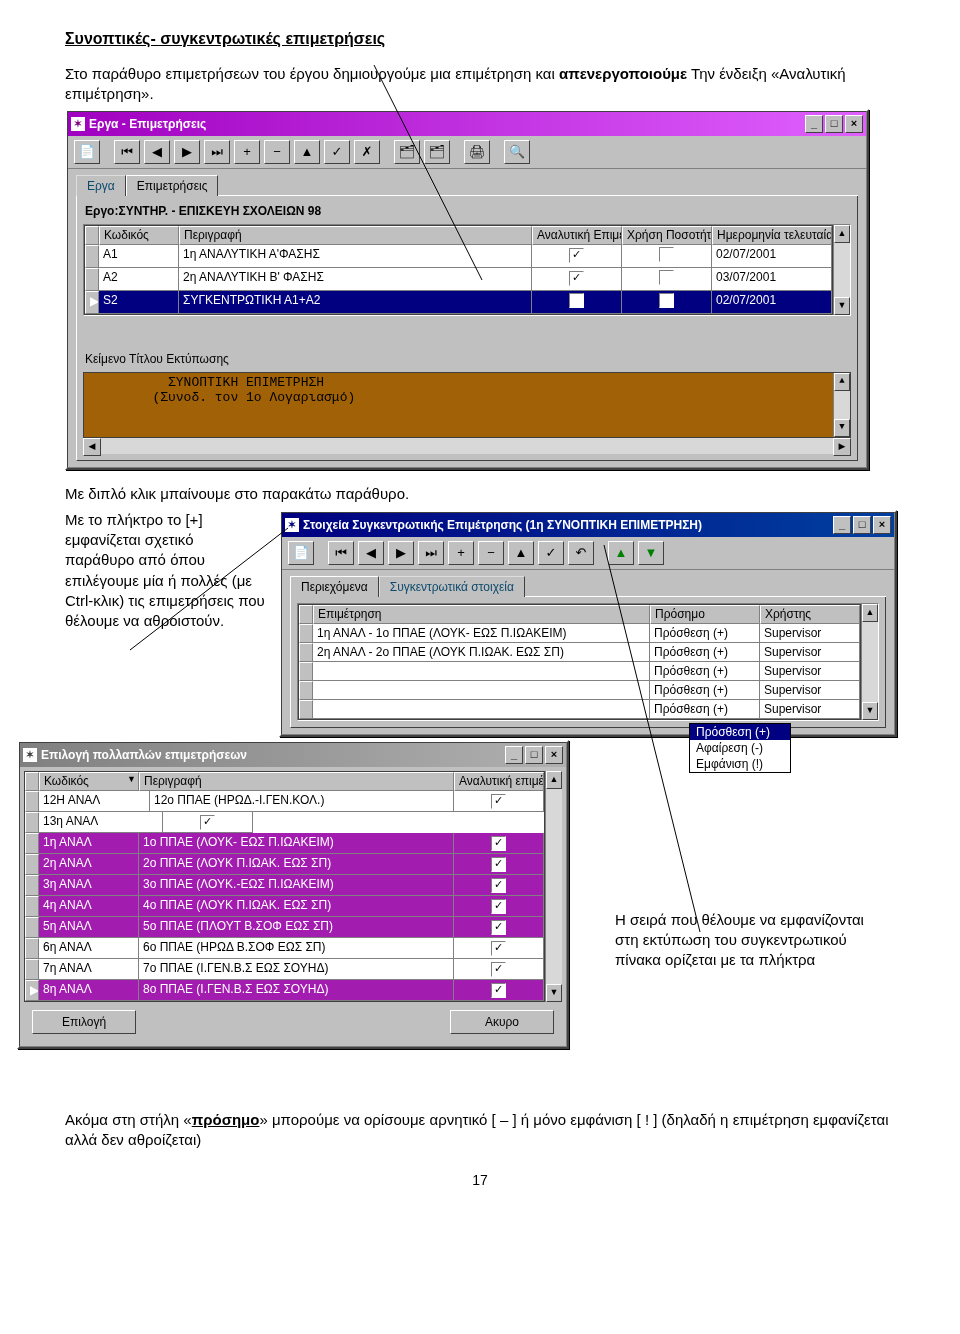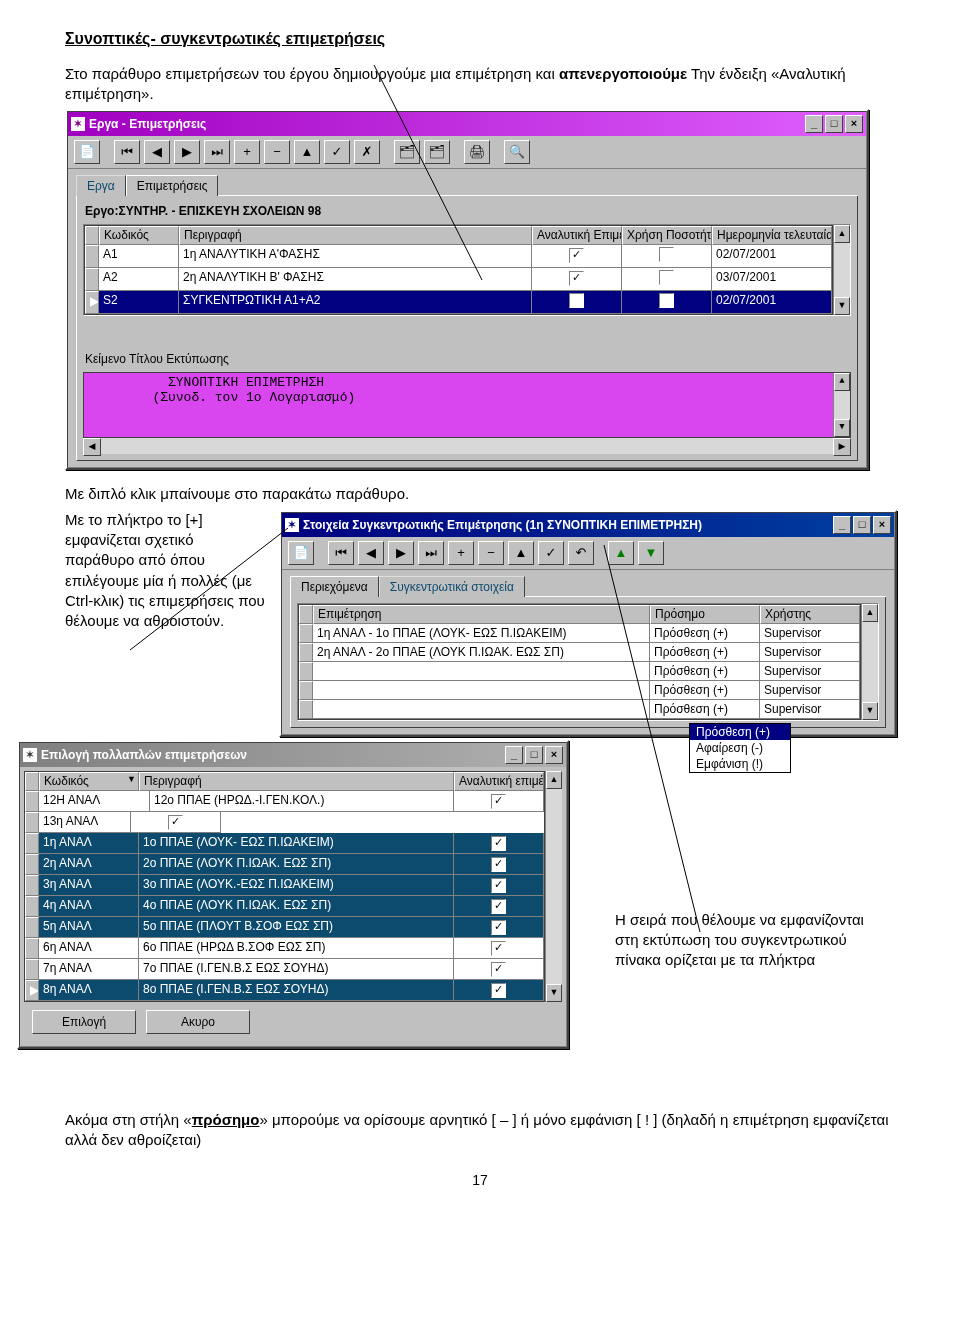--- a/index.html
+++ b/index.html
@@ -26,34 +26,34 @@
 .tab.spacer{flex:1;border:none;border-bottom:1px solid #fff;background:#c0c0c0}
 .panel{border:1px solid #fff;border-top-color:#fff;border-left-color:#fff;border-right-color:#404040;border-bottom-color:#404040;padding:6px 6px}
 .panelB{border:1px solid #808080;border-top-color:#808080;border-left-color:#808080;border-right-color:#fff;border-bottom-color:#fff;padding:4px 4px;background:#c0c0c0}
 .lbl{font-size:12px;font-weight:bold;margin:2px 0 6px 2px}
 .grid{border:1px solid #404040;background:#fff}
 .gh{display:flex;background:#f97316}
 .gh .cell,.gr .cell{border-right:1px solid #808080;border-bottom:1px solid #808080;padding:2px 4px;font-size:12px;box-sizing:border-box;overflow:hidden;white-space:nowrap}
 .gh .cell{background:#c0c0c0;border-top:1px solid #fff;border-left:1px solid #fff;line-height:1.1}
 .gr{display:flex;background:#fff}
 .gr.sel{background:#000080;color:#fff}
-.gr.selm{background:#0c4a6e;color:#fff}
+.gr.selm{background:#a21caf;color:#fff}
 .chkcell{text-align:center}
 .chkbox{display:inline-block;width:13px;height:13px;background:#fff;border:1px solid #808080;border-right-color:#fff;border-bottom-color:#fff;font-size:11px;line-height:11px;text-align:center;color:#000}
 .rowmark{width:14px;background:#c0c0c0;border-right:1px solid #808080;border-bottom:1px solid #808080;border-top:1px solid #fff;border-left:1px solid #fff;font-size:10px;text-align:center}
 .scroll{width:16px;background:#c0c0c0;border-left:1px solid #808080;display:flex;flex-direction:column}
 .scrbtn{height:16px;background:#c0c0c0;border:1px solid #fff;border-right-color:#404040;border-bottom-color:#404040;font-size:9px;text-align:center;line-height:14px}
 .scrtrack{flex:1;background:#d8d8d8}
-.memo{background:#d946ef;border:1px solid #404040;padding:2px 6px;font-family:'Courier New',monospace;font-size:13px;white-space:pre;position:relative}
+.memo{background:#a16207;border:1px solid #404040;padding:2px 6px;font-family:'Courier New',monospace;font-size:13px;white-space:pre;position:relative}
 .memo .sb{position:absolute;right:0;top:0;bottom:0;width:16px;background:#c0c0c0;border-left:1px solid #808080;display:flex;flex-direction:column}
 .hscroll{height:16px;background:#c0c0c0;display:flex}
 .hscroll .scrbtn{width:16px;height:16px}
 .hscroll .scrtrack{flex:1}
 .btn{background:#c0c0c0;border:1px solid #fff;border-right-color:#404040;border-bottom-color:#404040;padding:4px 16px;font-size:12px;min-width:70px;text-align:center}
-.btnrow{display:flex;justify-content:flex-start;gap:10px;padding:8px}
+.btnrow{display:flex;justify-content:space-between;padding:8px}
 .floatblock{position:absolute}
 .arrow-svg{position:absolute;pointer-events:none;z-index:50}
 .popup{position:absolute;background:#fff;border:1px solid #000;font-size:12px;z-index:40}
 .popup div{padding:1px 6px}
 .popup .psel{background:#000080;color:#fff}
 .pagenum{text-align:center;font-size:14px;margin-top:22px}
 </style>
 </head>
 <body>
 
@@ -289,21 +289,21 @@
           </div>
           <div id="win3rows">
                   <div class="gr">
                     <div class="cell rowmark"></div>
                     <div class="cell" style="width:111px">12Η ΑΝΑΛ</div>
                     <div class="cell" style="flex:1">12ο ΠΠΑΕ (ΗΡΩΔ.-Ι.ΓΕΝ.ΚΟΛ.)</div>
                     <div class="cell chkcell" style="width:90px"><span class="chkbox">✓</span></div>
                   </div>
                   <div class="gr">
                     <div class="cell rowmark"></div>
-                    <div class="cell" style="width:92px">13η ΑΝΑΛ</div>
+                    <div class="cell" style="width:124px">13η ΑΝΑΛ</div>
                     <div class="cell chkcell" style="width:90px"><span class="chkbox">✓</span></div>
                   </div>
                   <div class="gr selm">
                     <div class="cell rowmark"></div>
                     <div class="cell" style="width:100px">1η ΑΝΑΛ</div>
                     <div class="cell" style="flex:1">1ο ΠΠΑΕ (ΛΟΥΚ- ΕΩΣ Π.ΙΩΑΚΕΙΜ)</div>
                     <div class="cell chkcell" style="width:90px"><span class="chkbox">✓</span></div>
                   </div>
                   <div class="gr selm">
                     <div class="cell rowmark"></div>

